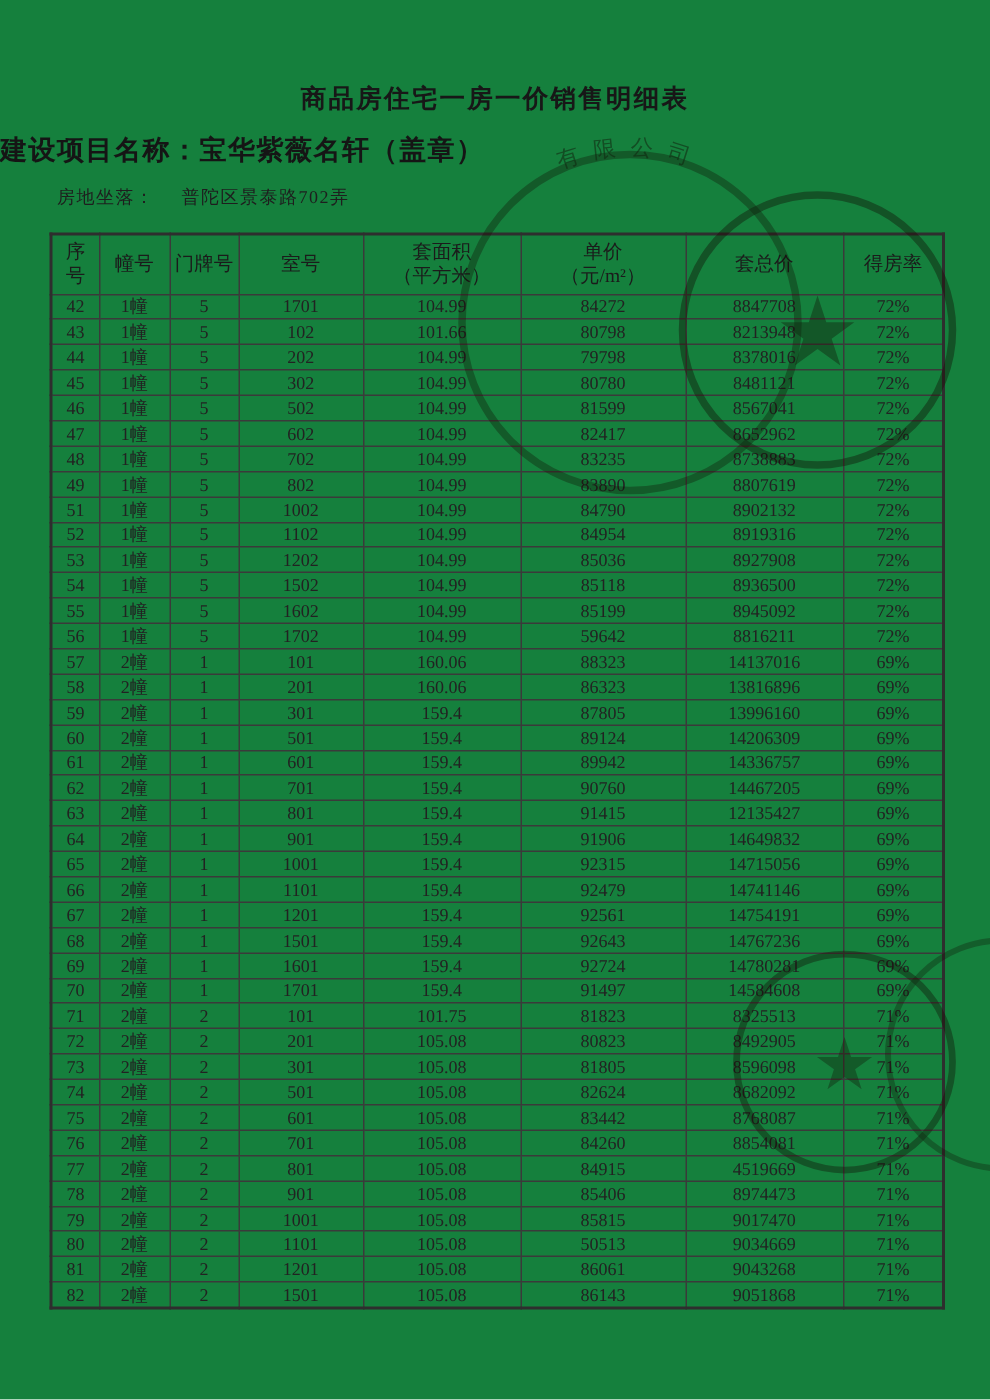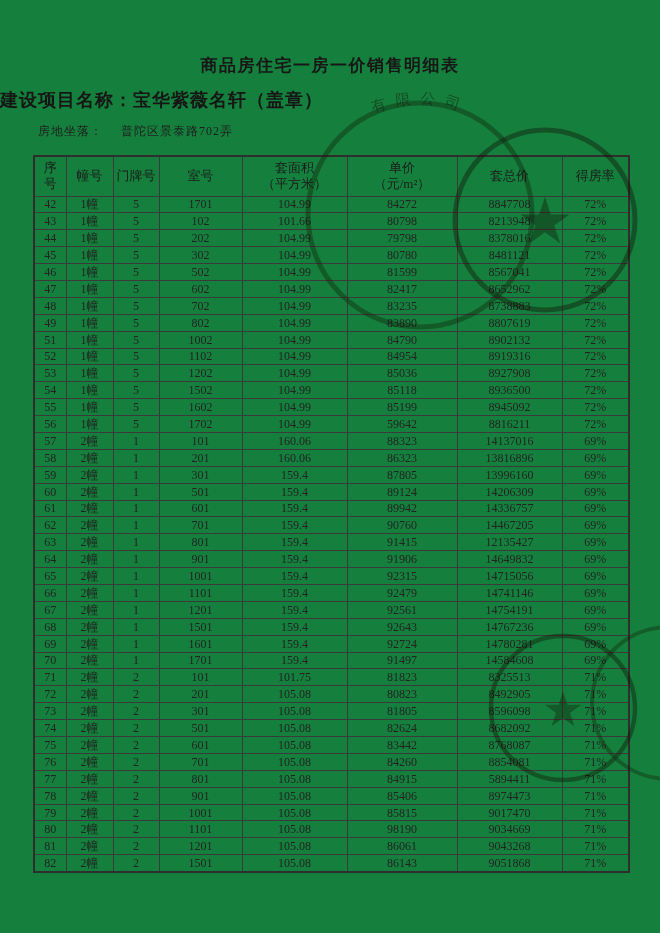--- a/index.html
+++ b/index.html
@@ -496,21 +496,21 @@
           <td>8854081</td>
           <td>71%</td>
         </tr>
         <tr>
           <td>77</td>
           <td>2幢</td>
           <td>2</td>
           <td>801</td>
           <td>105.08</td>
           <td>84915</td>
-          <td>5894411</td>
+          <td>4519669</td>
           <td>71%</td>
         </tr>
         <tr>
           <td>78</td>
           <td>2幢</td>
           <td>2</td>
           <td>901</td>
           <td>105.08</td>
           <td>85406</td>
           <td>8974473</td>
@@ -525,21 +525,21 @@
           <td>85815</td>
           <td>9017470</td>
           <td>71%</td>
         </tr>
         <tr>
           <td>80</td>
           <td>2幢</td>
           <td>2</td>
           <td>1101</td>
           <td>105.08</td>
-          <td>98190</td>
+          <td>50513</td>
           <td>9034669</td>
           <td>71%</td>
         </tr>
         <tr>
           <td>81</td>
           <td>2幢</td>
           <td>2</td>
           <td>1201</td>
           <td>105.08</td>
           <td>86061</td>

